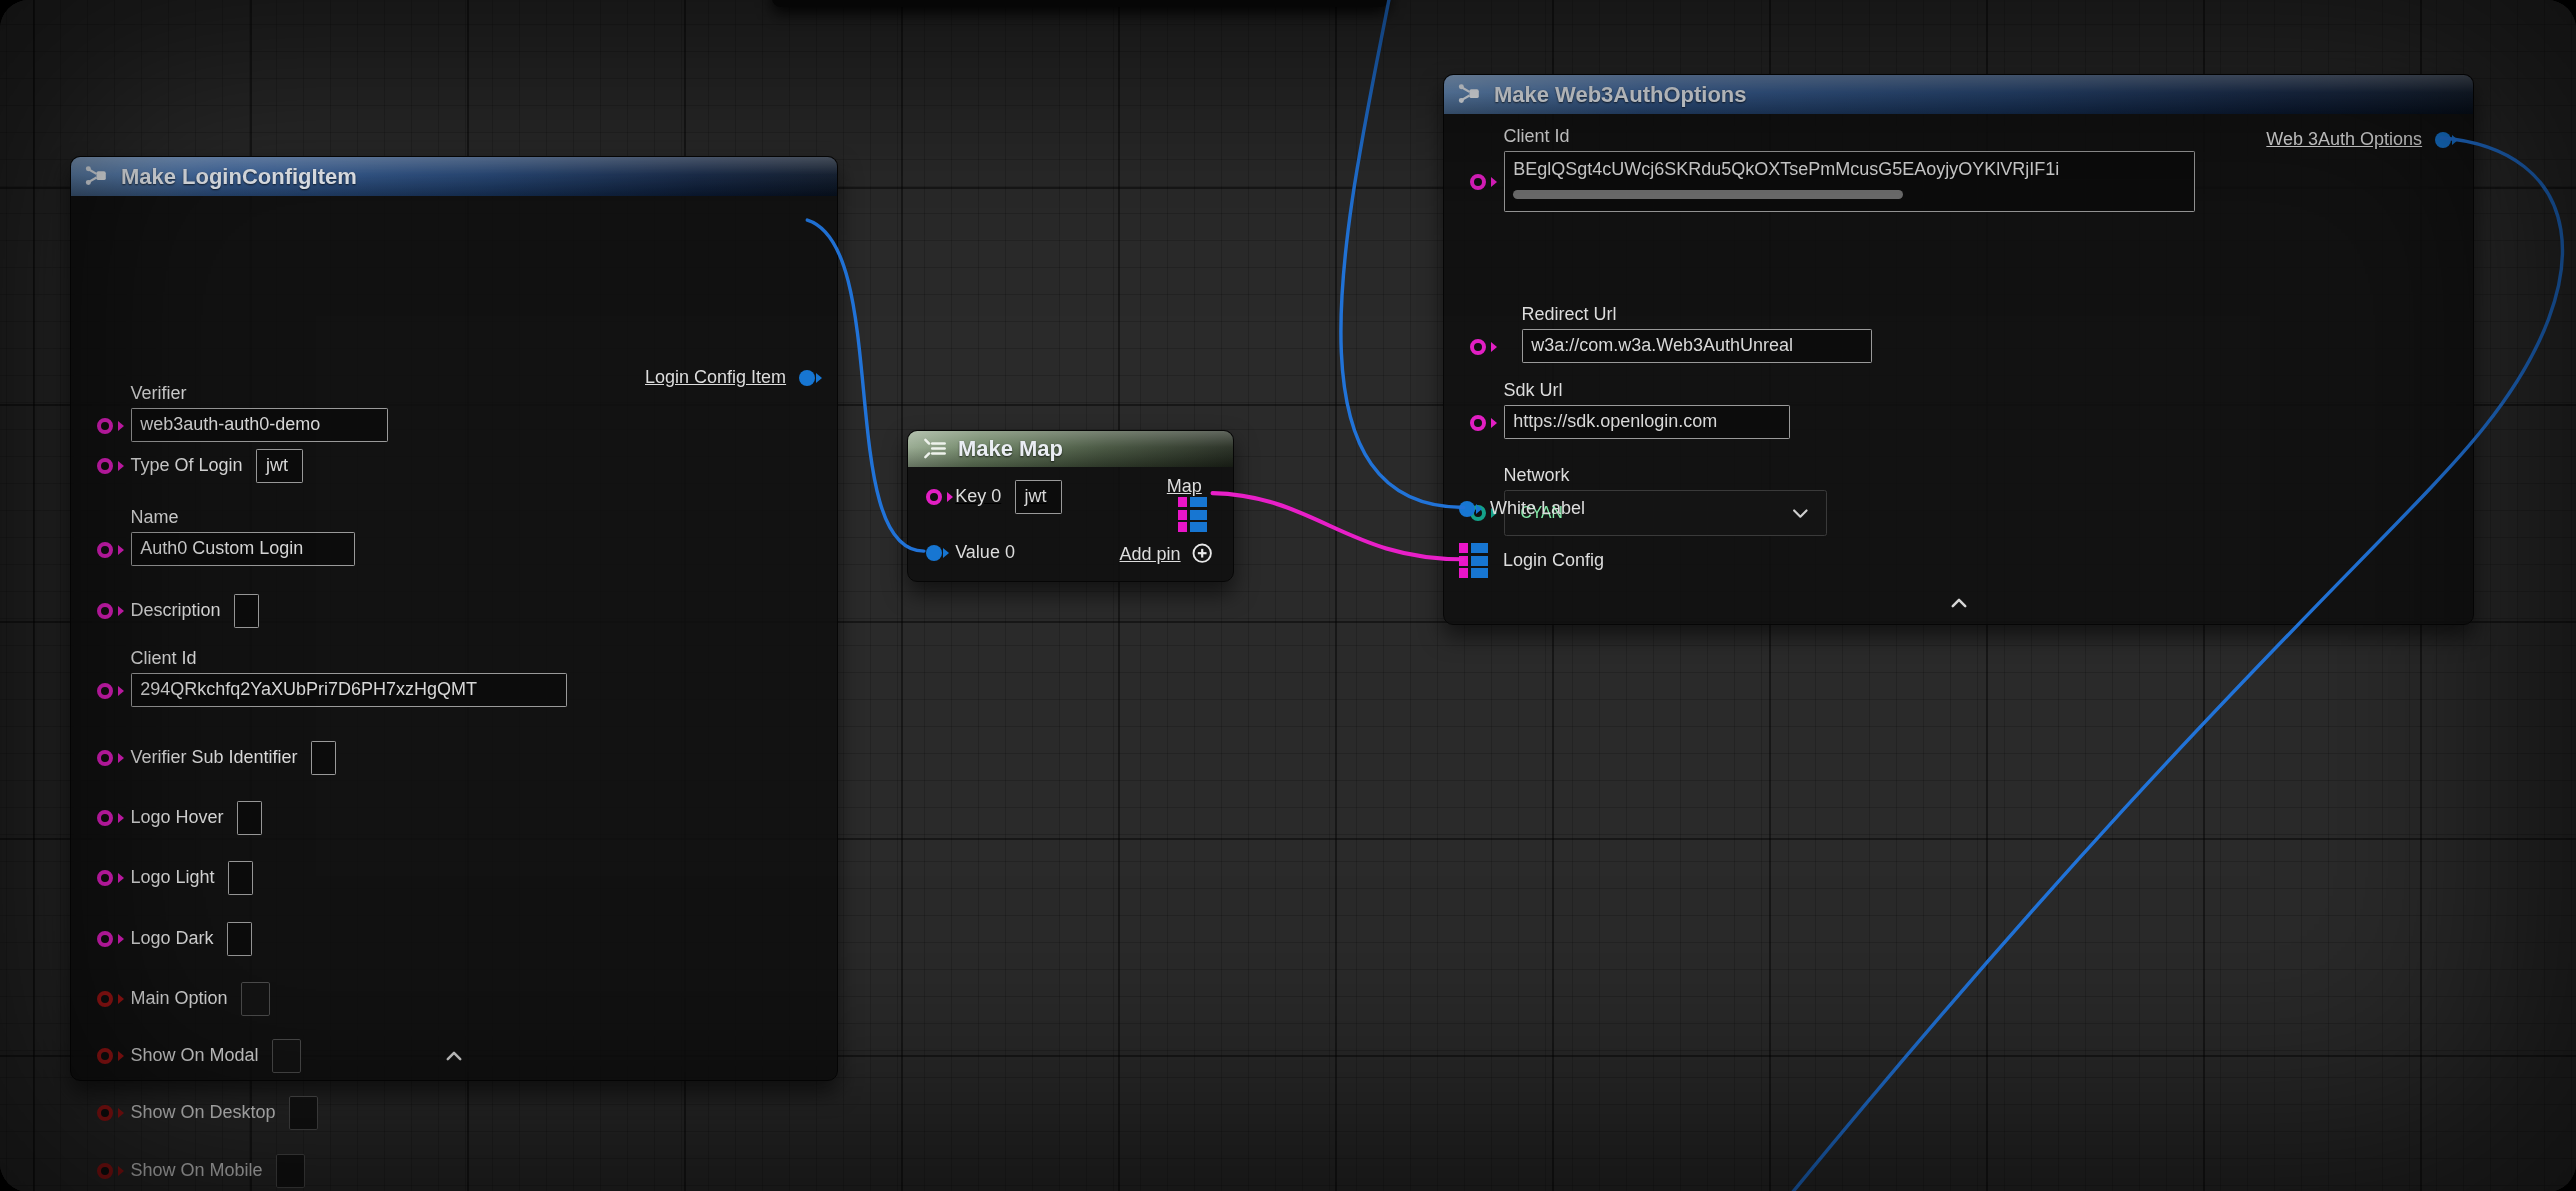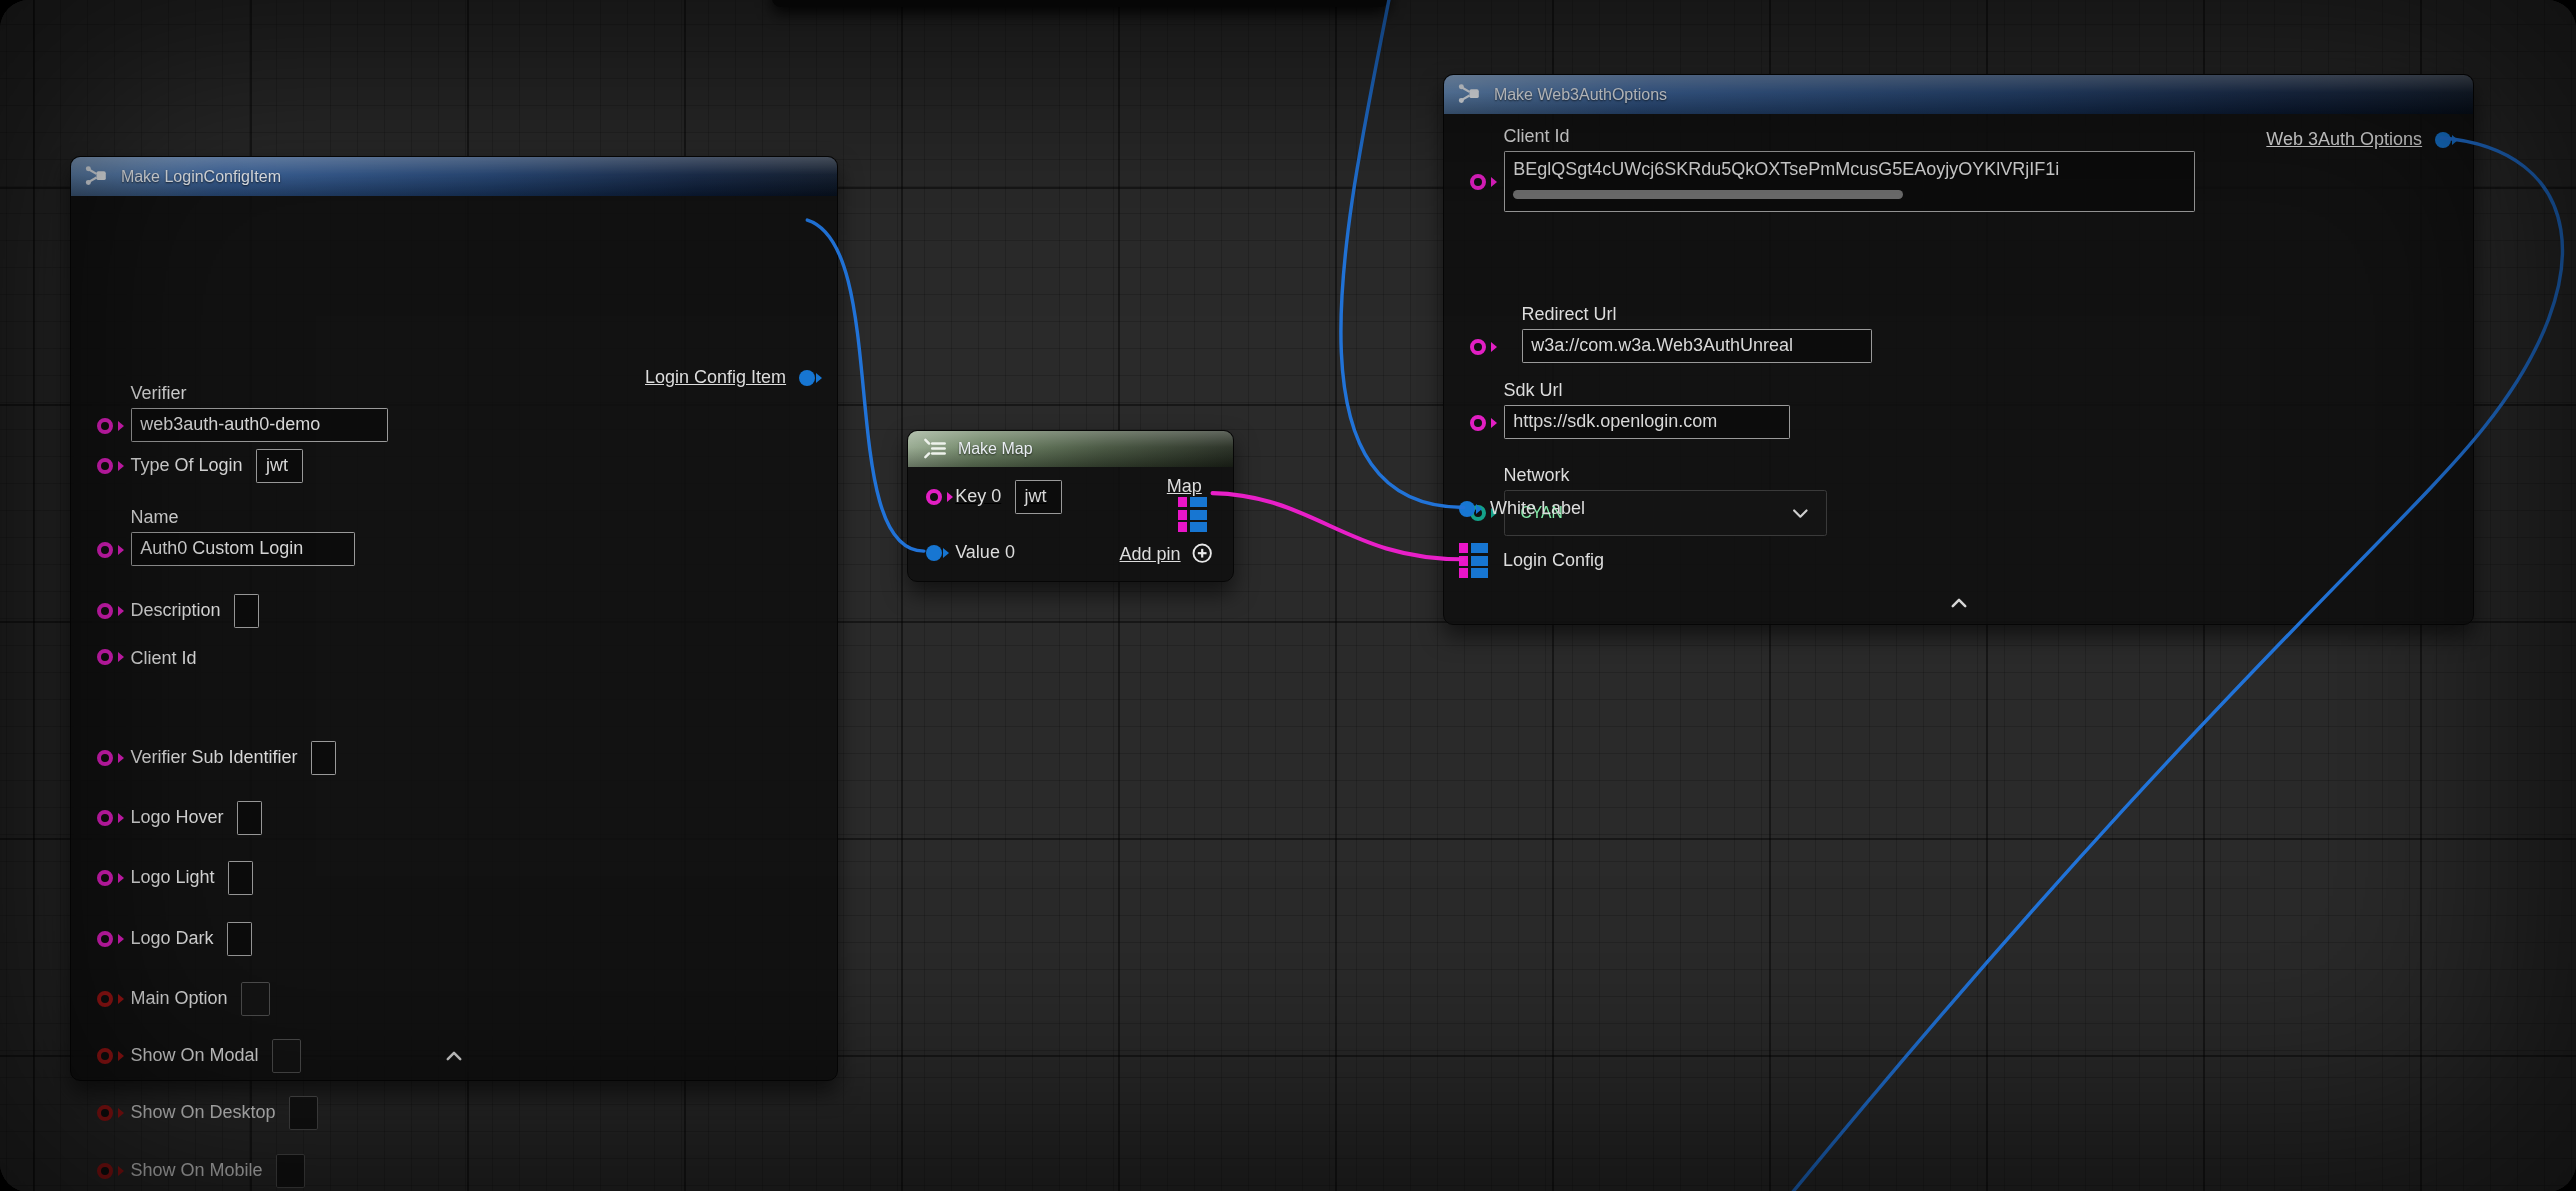--- a/index.html
+++ b/index.html
@@ -21,21 +21,21 @@
   svg.wires path{pointer-events:stroke;}
   
   .node{position:absolute;background:rgba(16,16,16,0.90);border:0.6px solid #060606;
         border-radius:10px;box-shadow:0 11.2px 22.4px rgba(0,0,0,.55);z-index:20;}
   .nhead{position:absolute;left:0;top:0;right:0;height:39px;border-radius:9.4px 9.4px 0 0;
          display:flex;align-items:center;padding:0 12.5px;gap:10px;overflow:hidden;}
   .nhead::before{content:"";position:absolute;inset:0;
          background:linear-gradient(to bottom,rgba(255,255,255,.28),rgba(255,255,255,.06) 45%,rgba(0,0,0,.30));}
   .nhead.blue{background:linear-gradient(105deg,#6089ba 0%,#35609c 20%,#1d3f70 55%,#0e2141 82%,#0a1628 100%);}
   .nhead.green{background:linear-gradient(105deg,#97aa90 0%,#6a8161 22%,#41503a 60%,#20271c 100%);}
-  .ntitle{position:relative;font-weight:normal;font-size:16px;color:#eaeef3;
+  .ntitle{position:relative;font-weight:bold;font-size:22px;color:#eaeef3;
           text-shadow:0 1.2px 1.9px rgba(0,0,0,.65);white-space:nowrap;}
   .hicon{position:relative;flex:0 0 auto;}
   
   .row{position:absolute;left:26px;display:flex;align-items:center;height:35px;}
   .row.stack{align-items:flex-end;height:auto;}
   .stack-body{display:flex;flex-direction:column;}
   .plabel{margin-bottom:4.4px;}
   .lbl{font-size:18px;color:#dddddd;white-space:nowrap;}
   .row .lbl{margin-right:13.7px;}
   .row.out{left:auto;right:0;padding-right:22.4px;}
@@ -138,20 +138,21 @@
       <div class="row" style="top:436px;align-items:center;">
         <span class="pin hollow" style="color:#e21fc3;"></span>
         <span class="lbl">Description</span>
         <div class="mini"></div>
       </div>
 
       <div class="row stack" style="top:491px;">
         <span class="pin hollow" style="color:#e21fc3;"></span>
         <div class="stack-body">
           <span class="lbl plabel">Client Id</span>
+          <div class="tf" style="width:436px;">294QRkchfq2YaXUbPri7D6PH7xzHgQMT</div>
         </div>
       </div>
 
       <div class="row" style="top:583px;">
         <span class="pin hollow" style="color:#e21fc3;"></span>
         <span class="lbl">Verifier Sub Identifier</span>
         <div class="mini"></div>
       </div>
 
       <div class="row" style="top:643px;">

